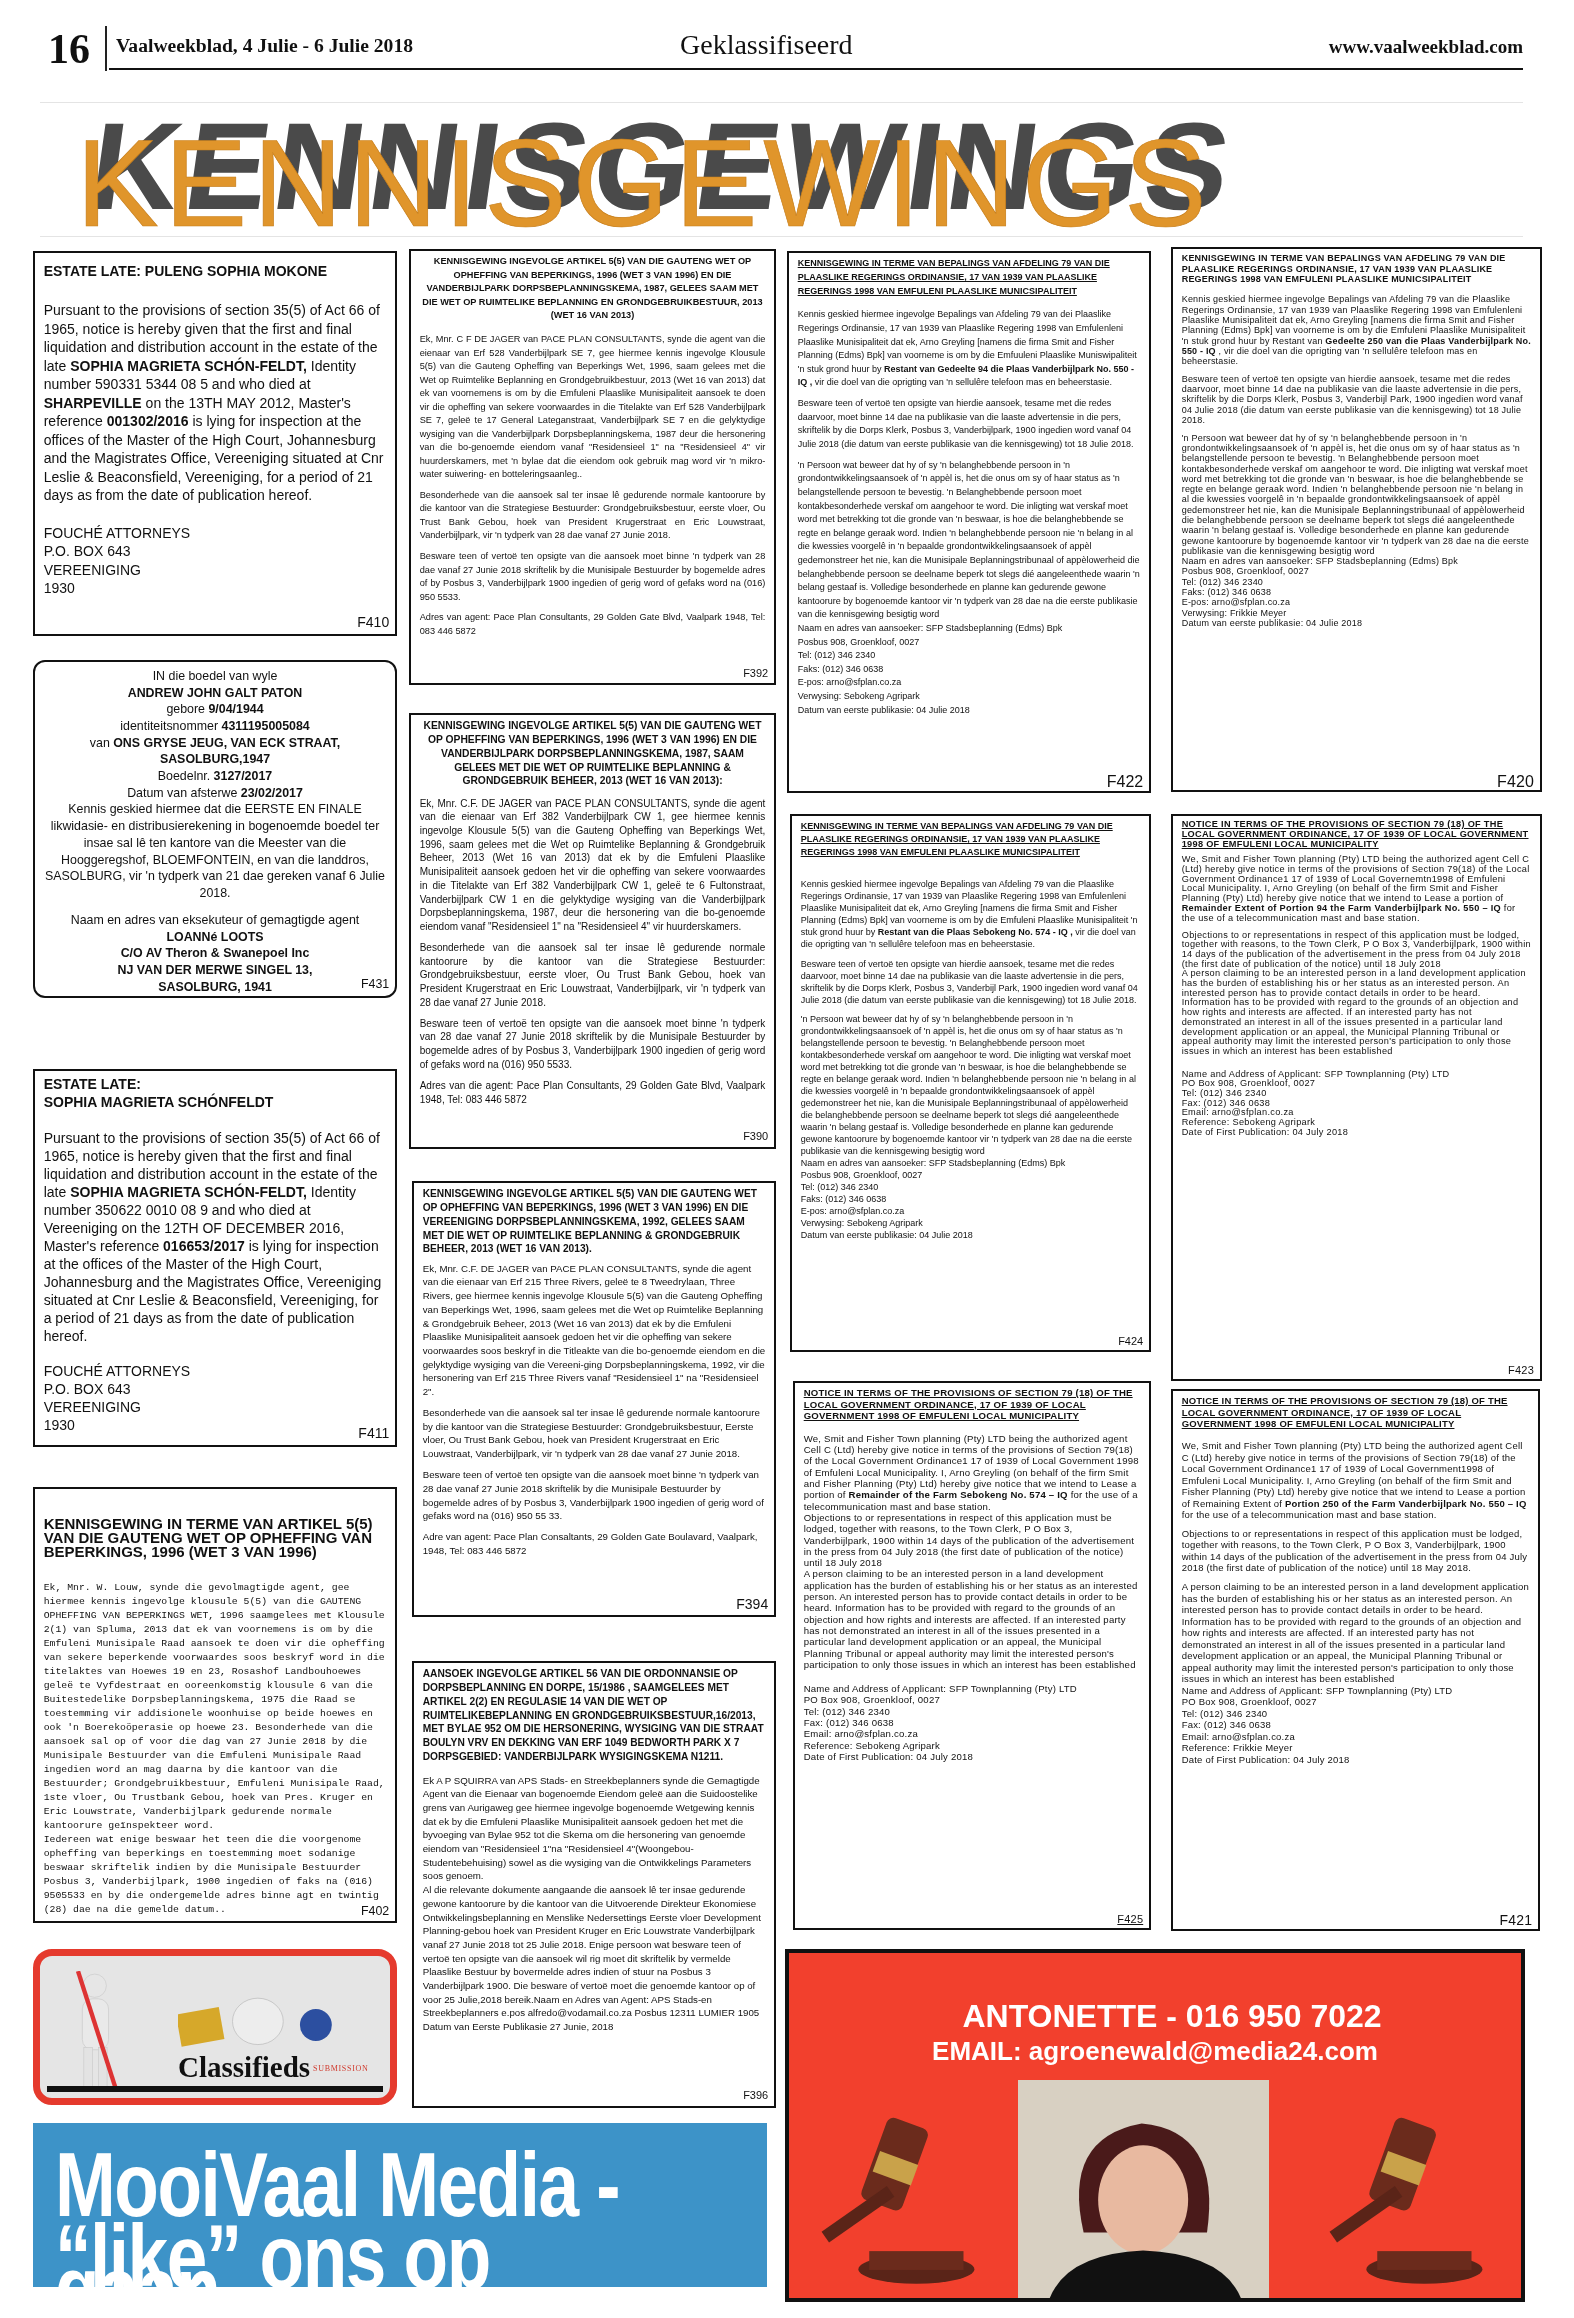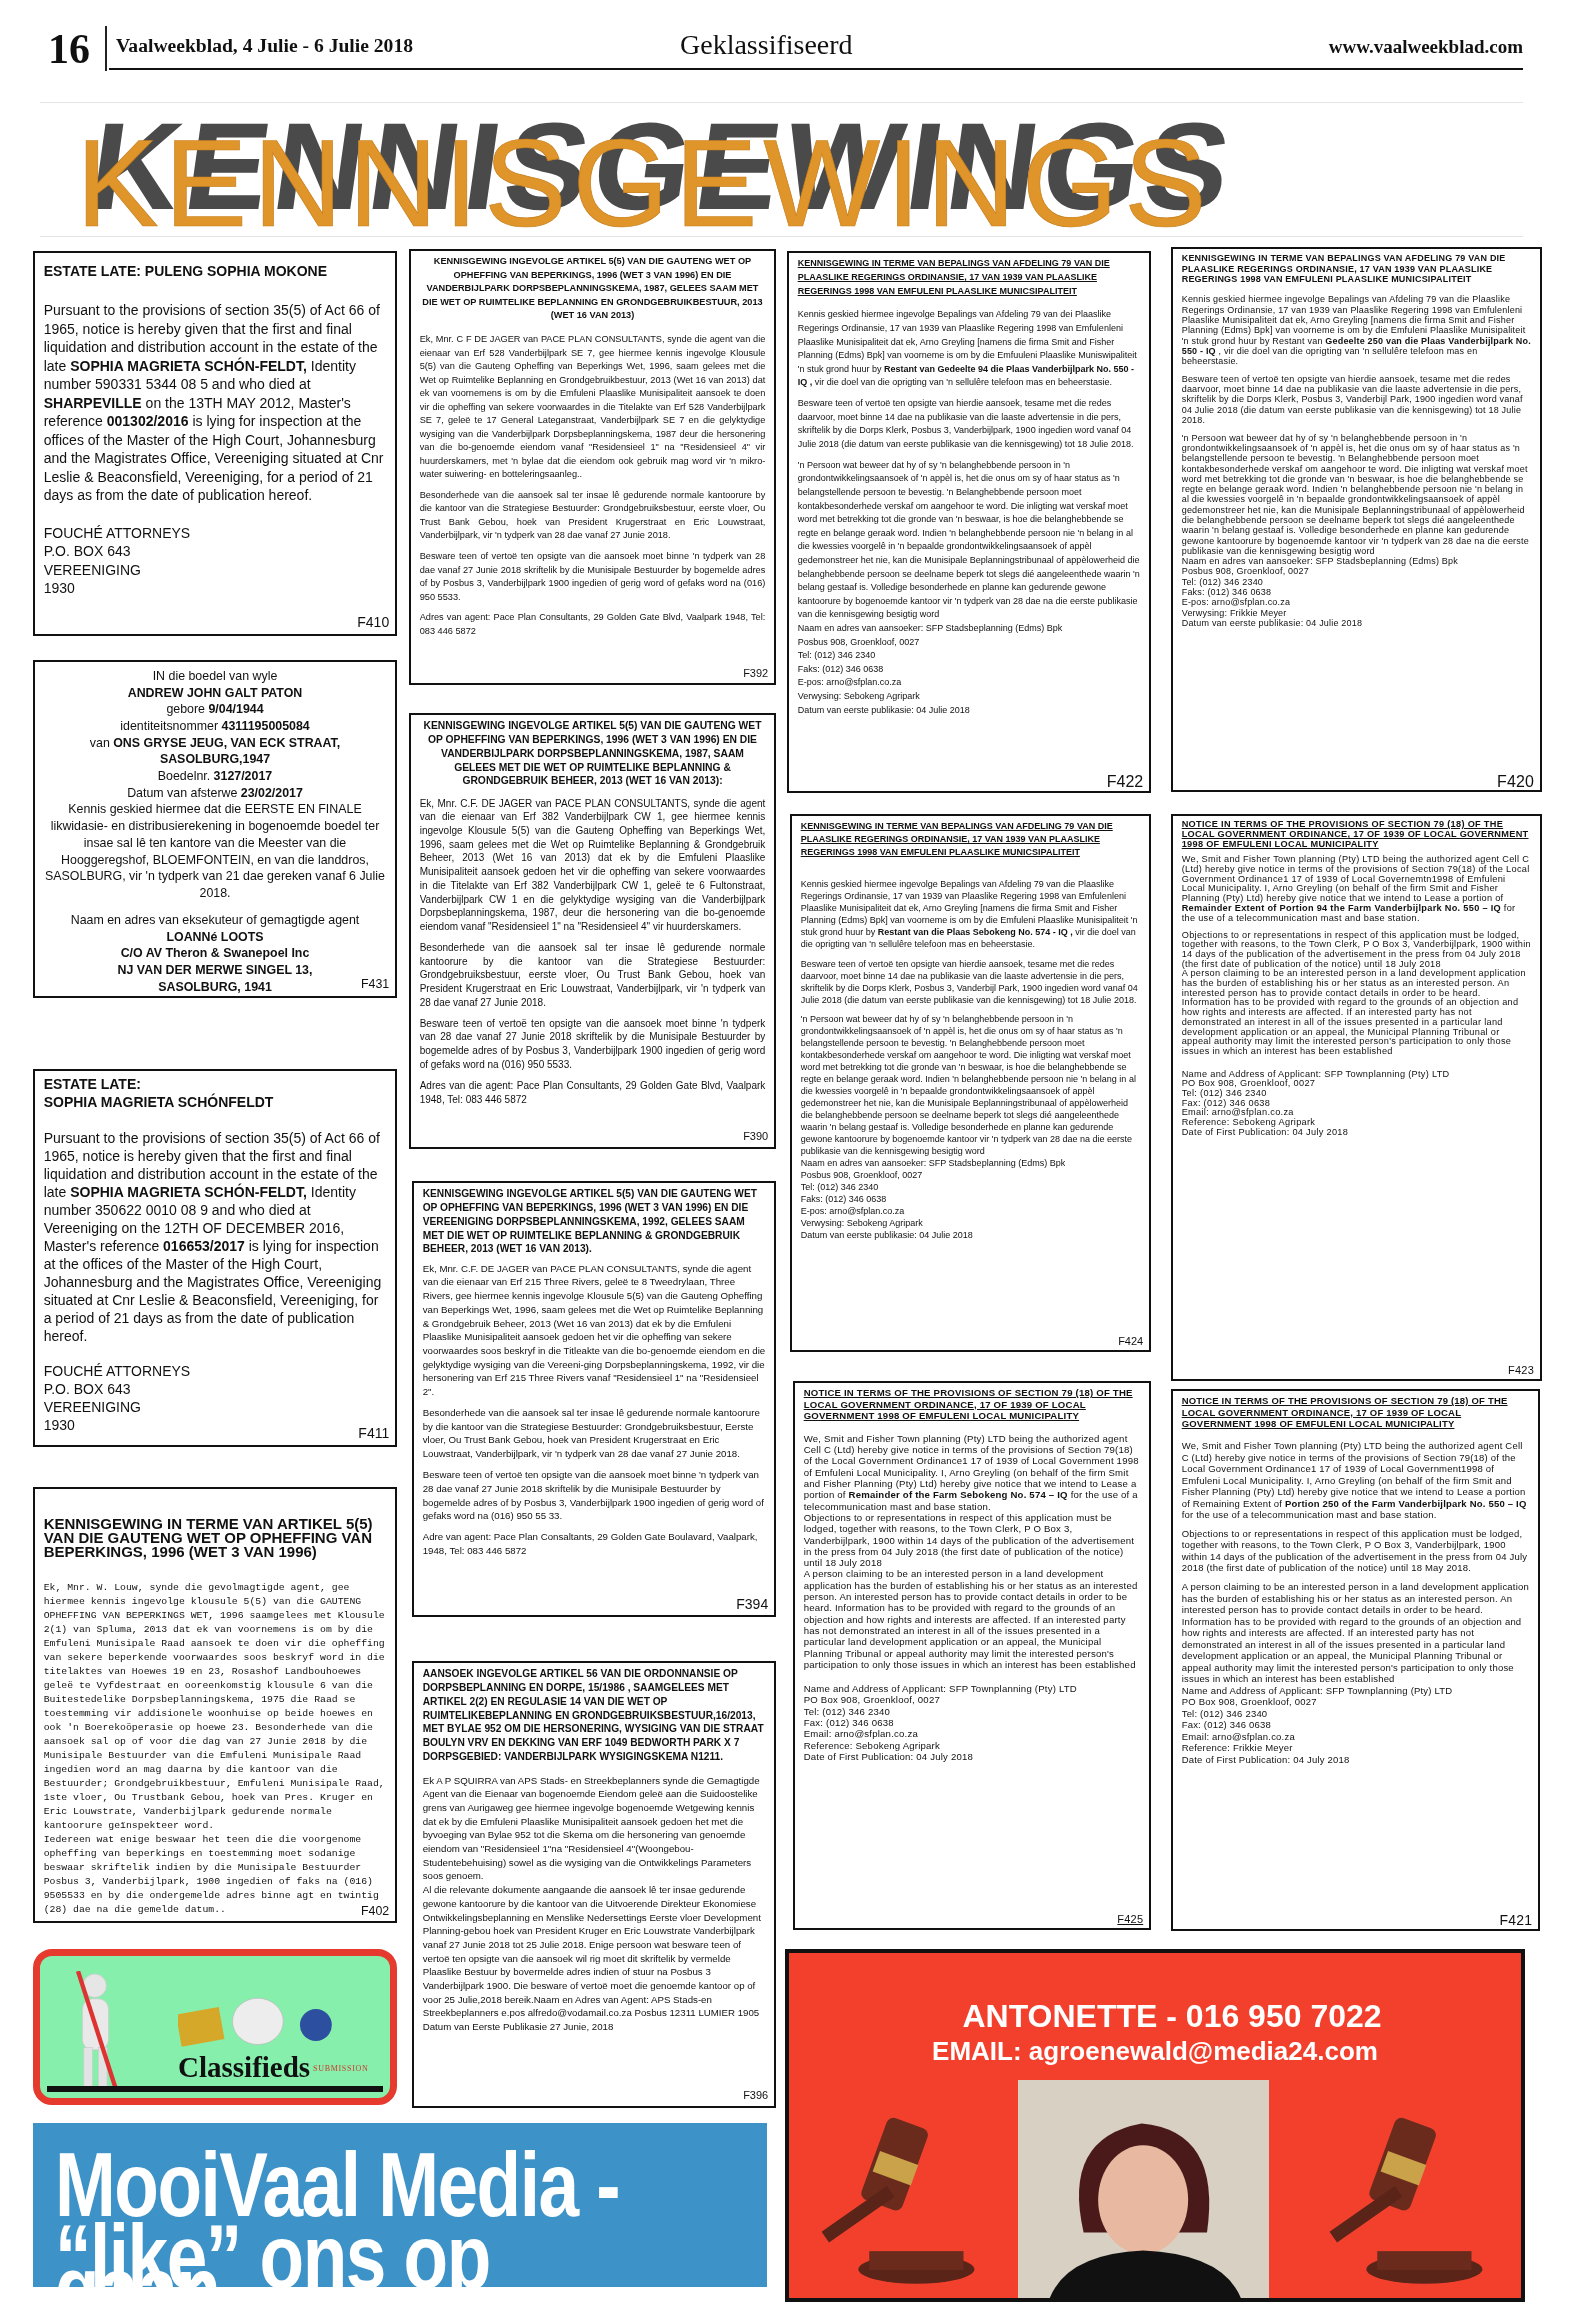--- a/index.html
+++ b/index.html
@@ -26,21 +26,21 @@
   .notice .title { font-weight: bold; }
   .notice .body { margin-top: 7.3px; }
   .notice p { margin-bottom: 7.3px; }
   .notice .ref { position: absolute; right: 5.8px; bottom: 2.9px; }
   .u { text-decoration: underline; }
   .center { text-align: center; }
   .cond { font-family: "Liberation Sans Narrow", "Liberation Sans", sans-serif; }
   b { font-weight: bold; }
 
   
-  .ad-classifieds { position: absolute; left: 33px; top: 1949px; width: 364px; height: 156px; border: 7.3px solid #e53a2d; border-radius: 19px; background: #86efac; overflow: hidden; }
+  .ad-classifieds { position: absolute; left: 33px; top: 1949px; width: 364px; height: 156px; border: 7.3px solid #e53a2d; border-radius: 19px; background: #e5e5e5; overflow: hidden; }
   .ad-classifieds .label { position: absolute; left: 138px; top: 95px; font-family: "Liberation Serif", serif; font-weight: bold; font-size: 29px; color: #111; }
   .ad-classifieds .sub { position: absolute; left: 273px; top: 108px; font-family: "Liberation Serif", serif; font-size: 8px; color: #d03a2d; letter-spacing: 0.7px; }
   .ad-classifieds .bar { position: absolute; left: 7.3px; right: 7.3px; bottom: 5.8px; height: 5.8px; background: #111; }
   .ad-classifieds .figure { position: absolute; left: 22px; top: 14.5px; width: 80px; height: 124px; }
 
   .ad-facebook { position: absolute; left: 33px; top: 2123px; width: 734px; height: 164px; background: #3d93c8; overflow: hidden; }
   .ad-facebook .line { position: absolute; left: 22px; color: #fff; font-family: "Liberation Sans", sans-serif; font-weight: bold; font-size: 73px; letter-spacing: -1.5px; transform: scaleY(1.25); transform-origin: left top; }
 
   .ad-contact { position: absolute; left: 785px; top: 1949px; width: 740px; height: 353px; background: #f2402d; border: 4.4px solid #111; overflow: hidden; }
   .ad-contact .line { position: absolute; left: 0; width: 100%; text-align: center; color: #fff; font-weight: bold; font-family: "Liberation Sans", sans-serif; }
@@ -77,21 +77,21 @@
   </div>
   <div style="margin-top:19px;">
     <div>FOUCHÉ ATTORNEYS</div>
     <div>P.O. BOX 643</div>
     <div>VEREENIGING</div>
     <div>1930</div>
   </div>
   <div class="ref">F410</div>
 </div>
 
-<div class="notice center" style="left:33px;top:660px;width:364px;height:338px;font-size:12.4px;line-height:16.7px;padding-top:5.8px;">
+<div class="notice center" style="left:33px;top:660px;width:364px;height:338px;font-size:12.4px;line-height:16.7px;padding-top:5.8px;border-radius:12px;">
   <div>IN die boedel van wyle</div>
   <div class="title">ANDREW JOHN GALT PATON</div>
   <div><span>gebore</span> <b>9/04/1944</b></div>
   <div><span>identiteitsnommer</span> <b>4311195005084</b></div>
   <div><span>van</span> <b>ONS GRYSE JEUG, VAN ECK STRAAT, SASOLBURG,1947</b></div>
   <div><span>Boedelnr.</span> <b>3127/2017</b></div>
   <div><span>Datum van afsterwe</span> <b>23/02/2017</b></div>
   <div>Kennis geskied hiermee dat die EERSTE EN FINALE likwidasie- en distribusierekening in bogenoemde boedel ter insae sal lê ten kantore van die Meester van die Hooggeregshof, BLOEMFONTEIN, en van die landdros, SASOLBURG, vir 'n tydperk van 21 dae gereken vanaf 6 Julie 2018.</div>
   <div style="margin-top:10.2px;">Naam en adres van eksekuteur of gemagtigde agent</div>
   <b style="display:block">LOANNé LOOTS</b>

